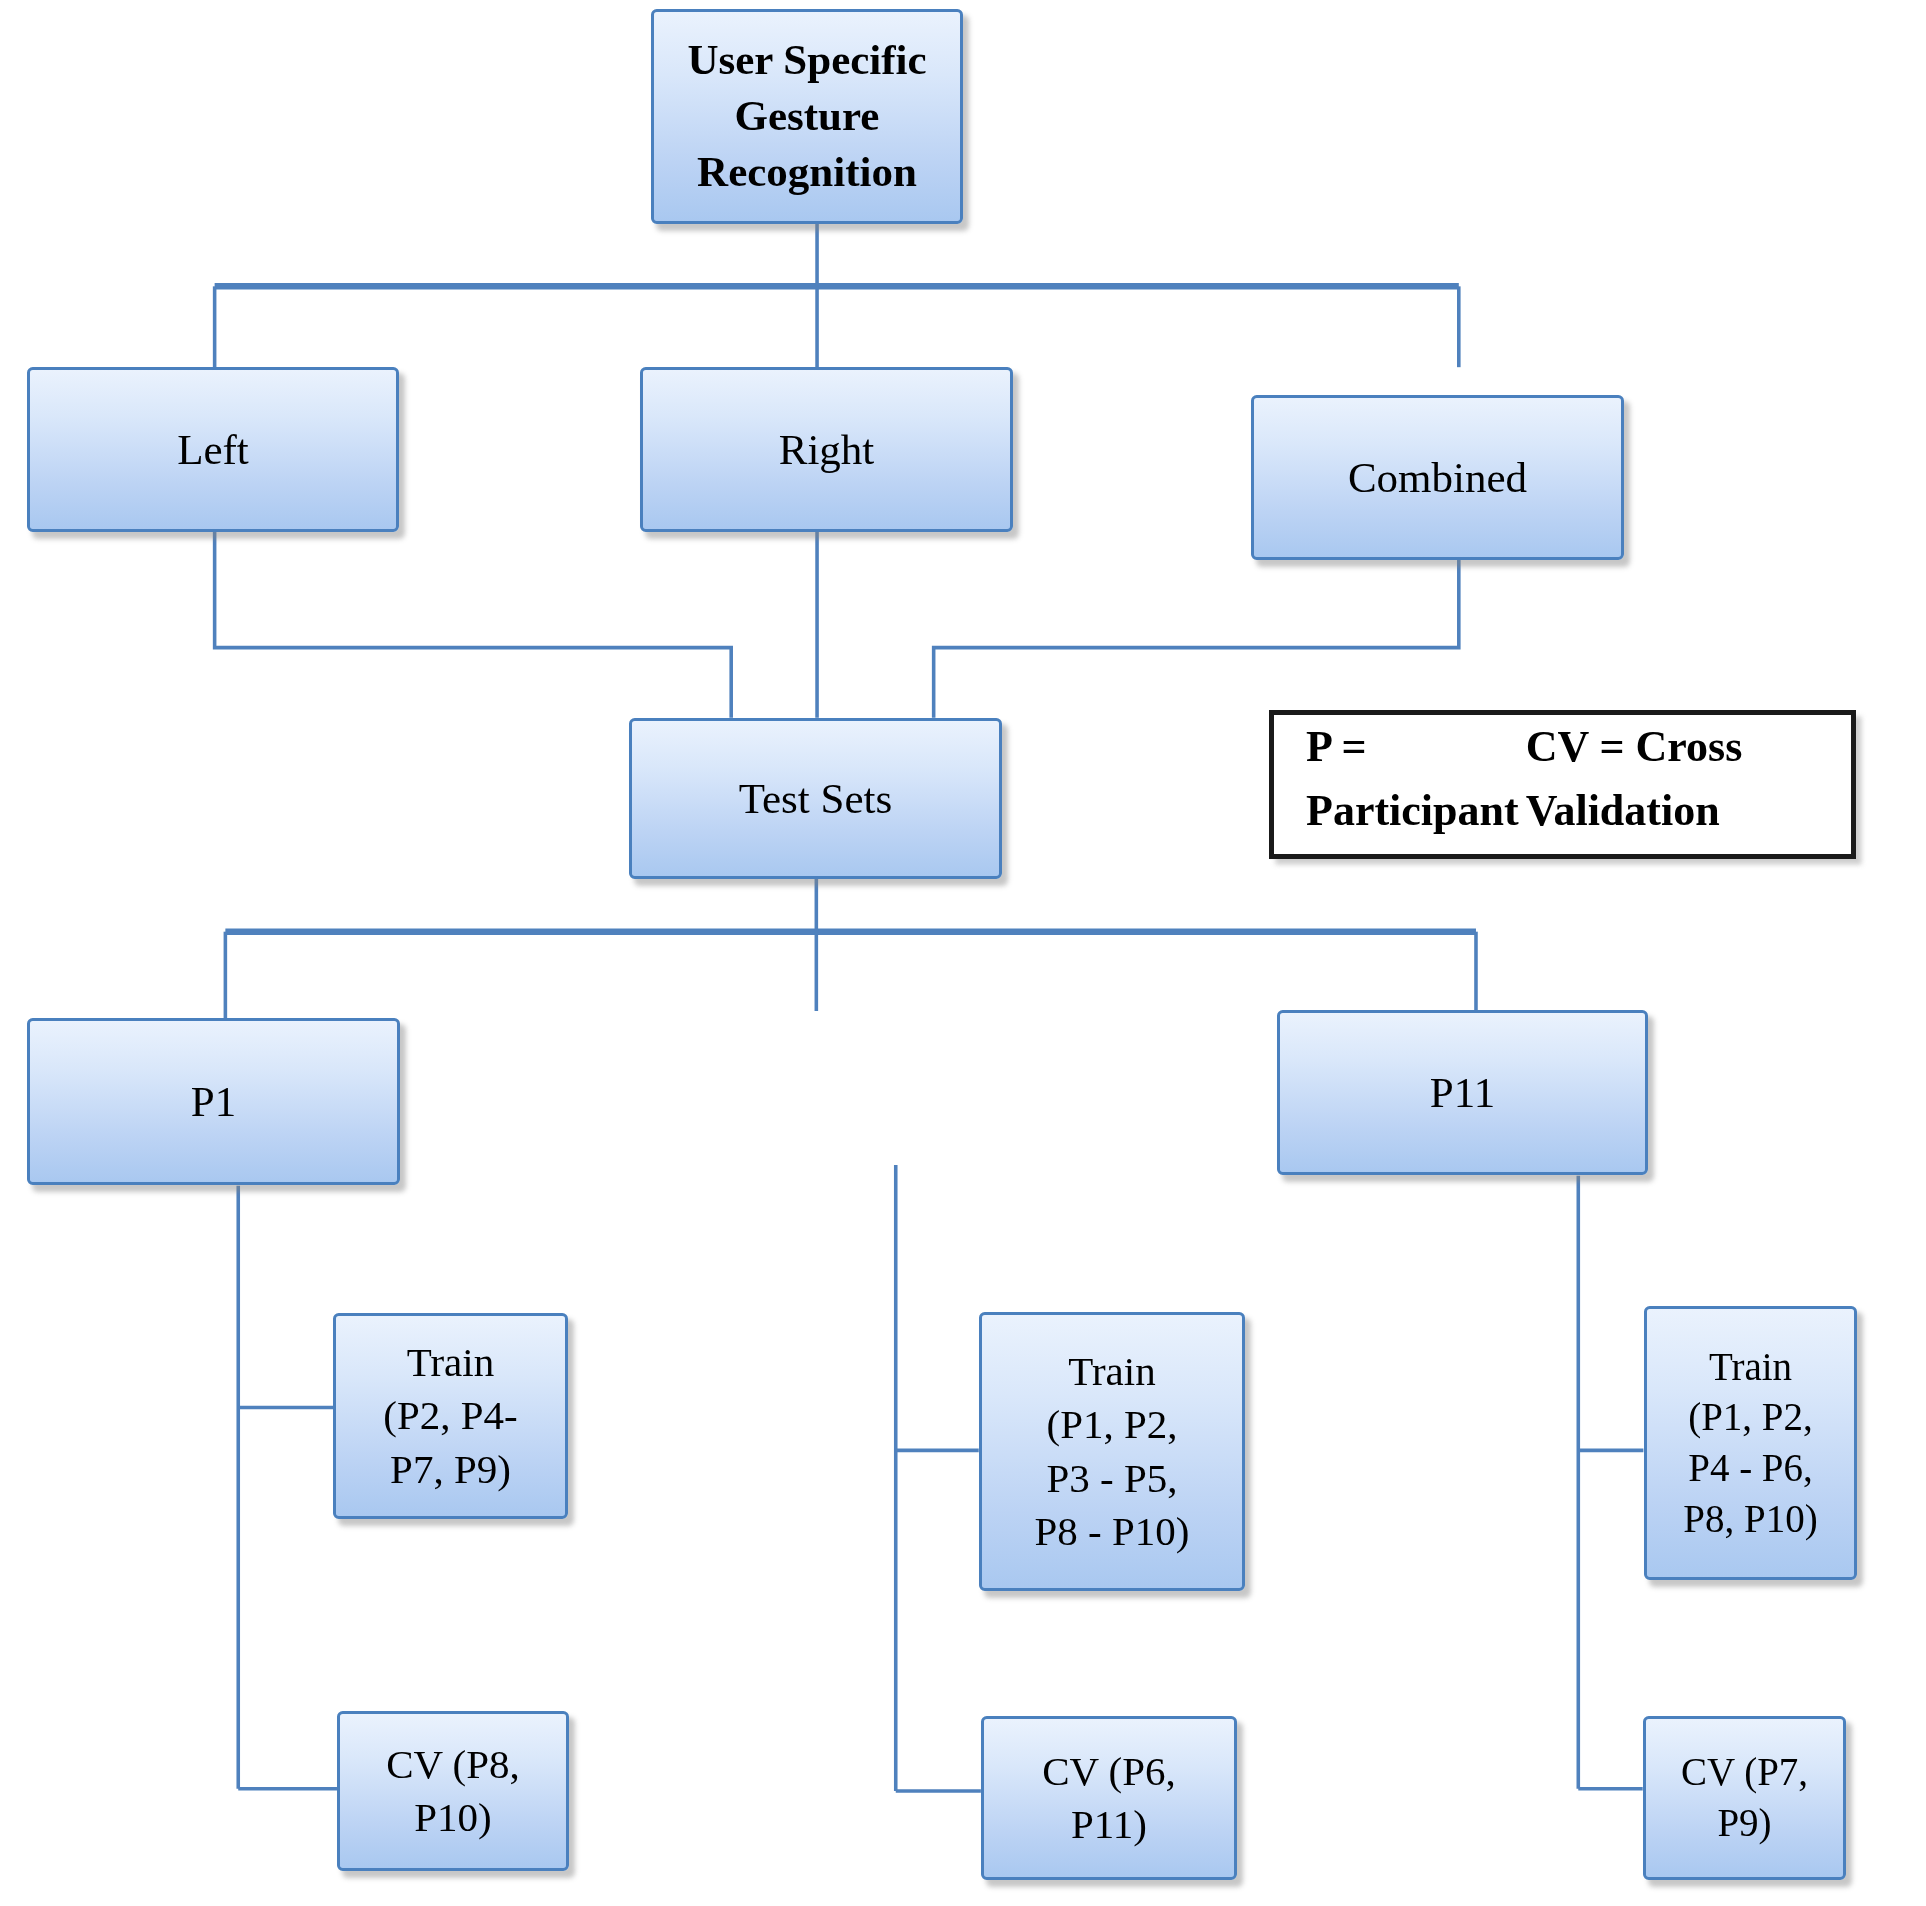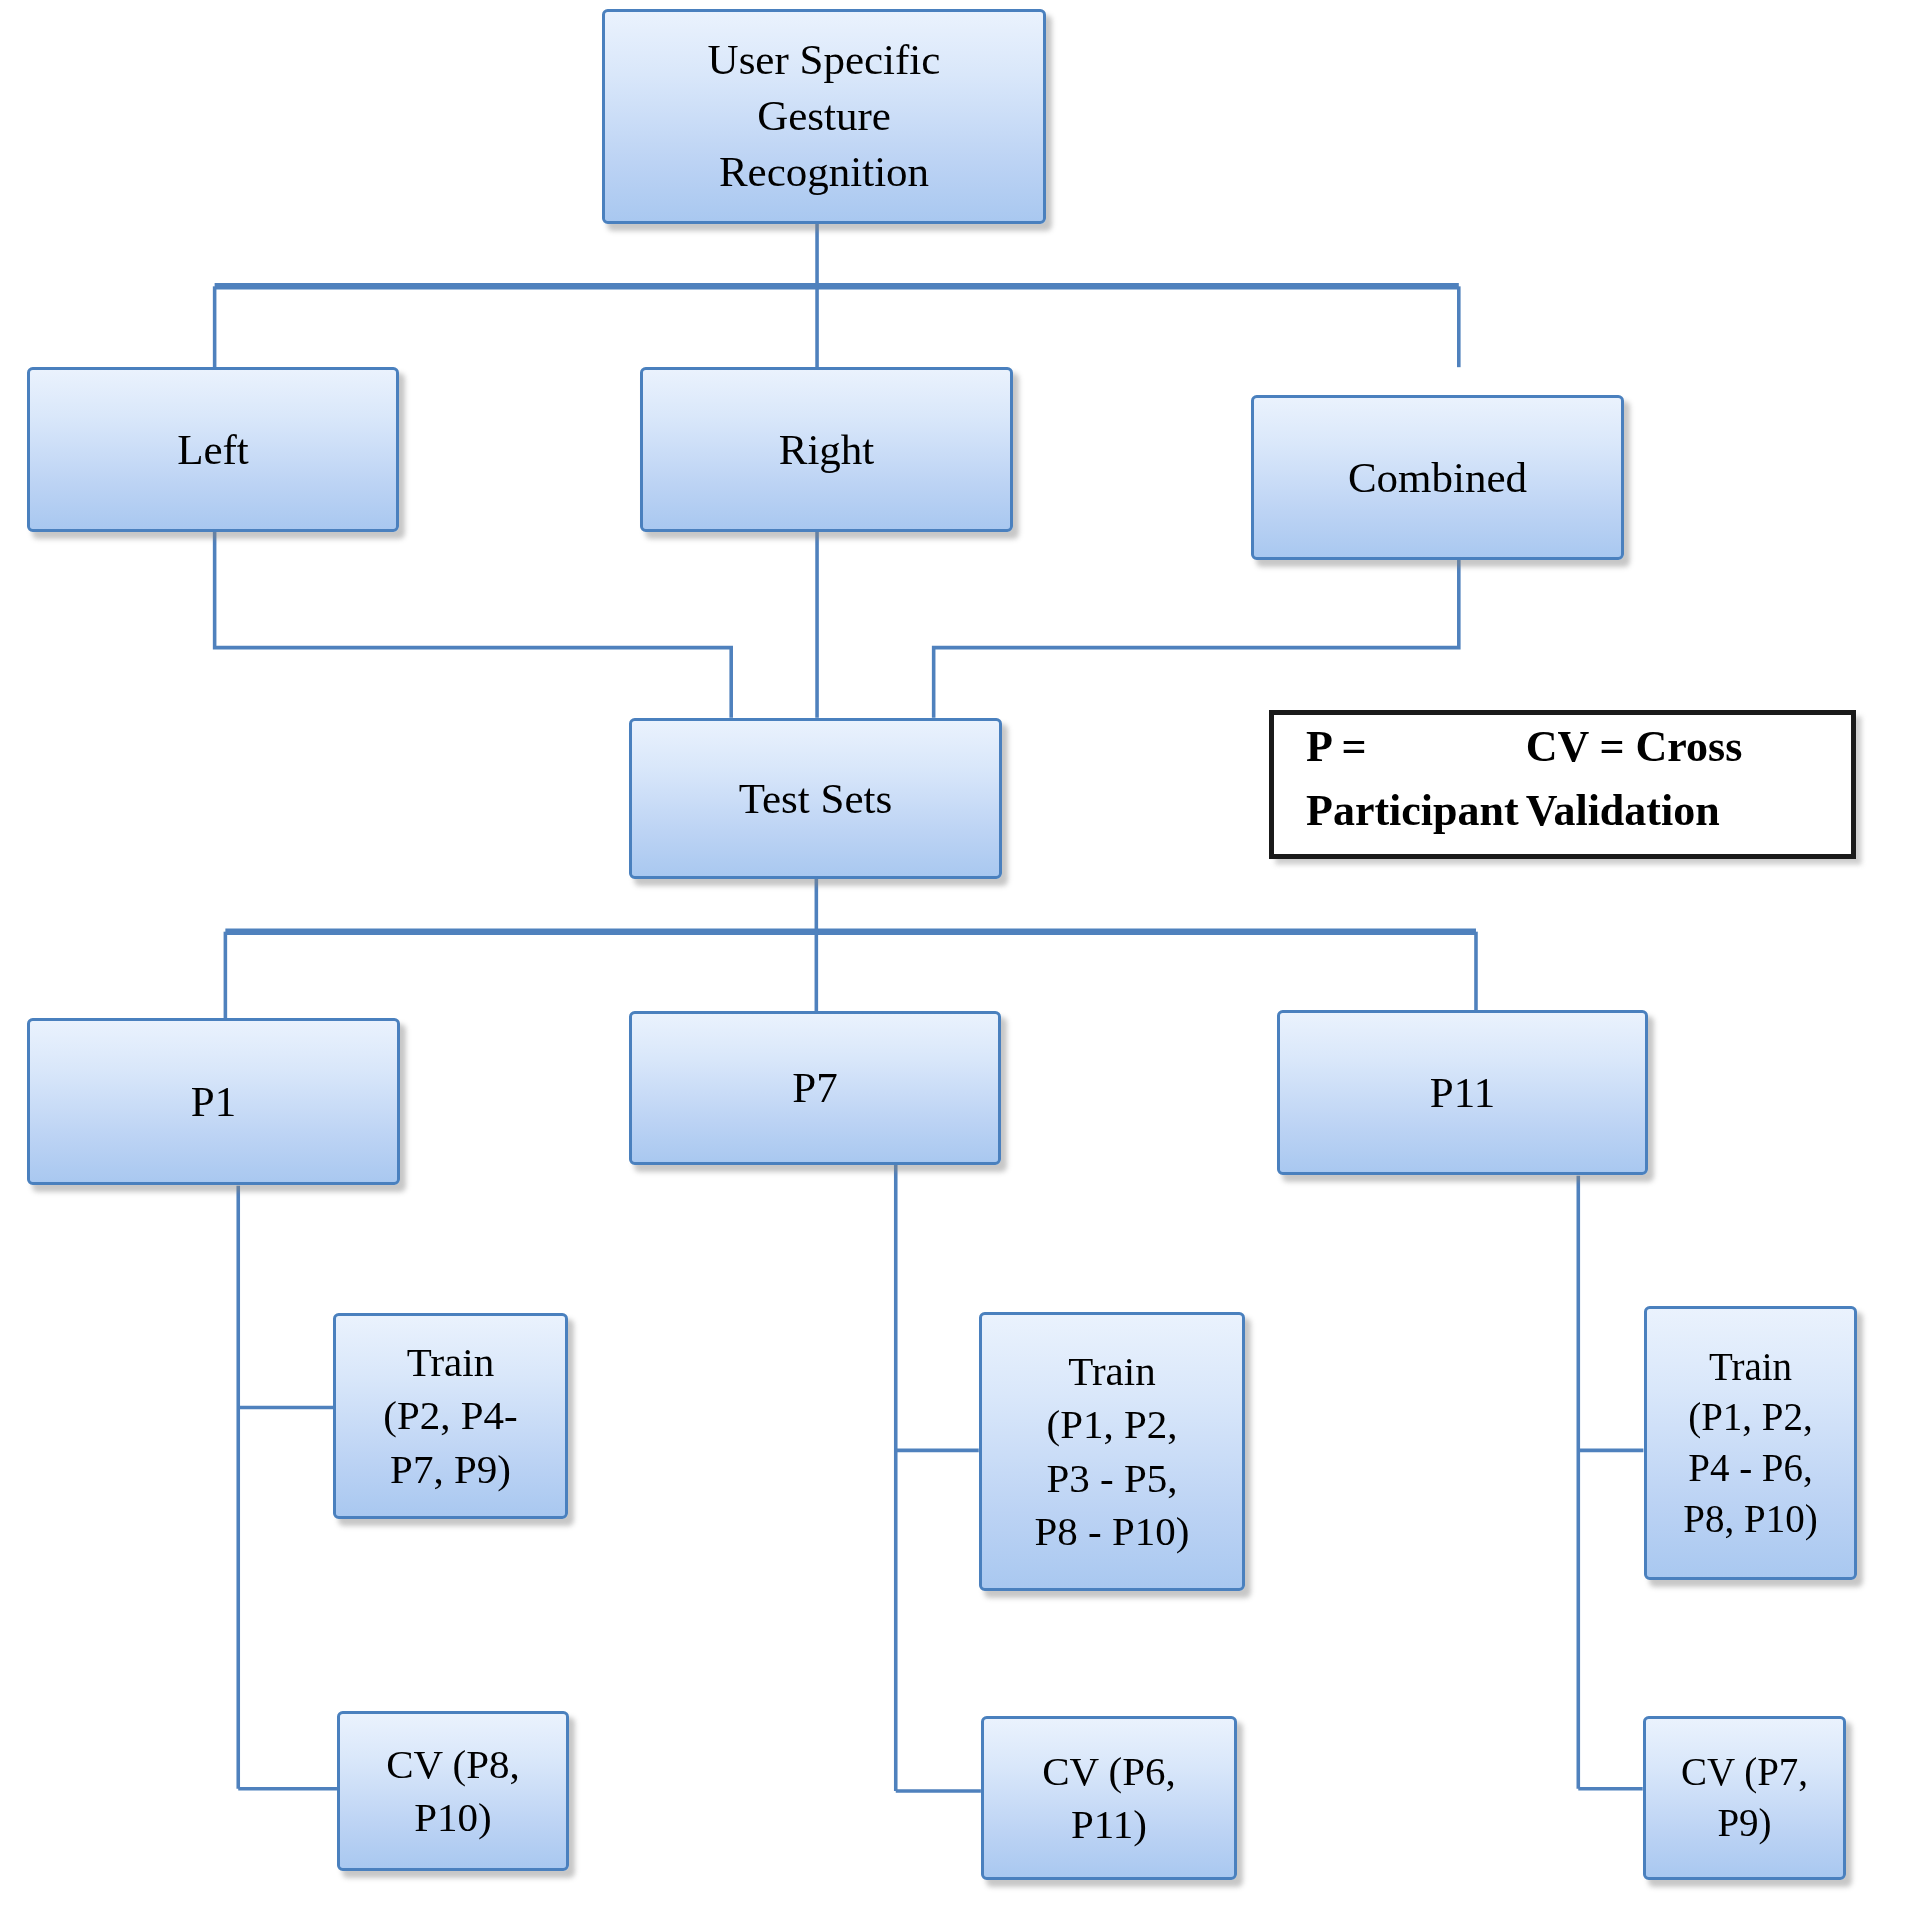--- a/index.html
+++ b/index.html
@@ -31,21 +31,21 @@
     box-shadow:5.7px 6.4px 5px rgba(130,130,130,0.45);
     display:flex;
     align-items:center;
     justify-content:center;
     text-align:center;
     color:var(--ink);
     font-size:43px;
     line-height:1.3;
   }
   .node .lbl{white-space:pre-line;}
-  #n-root   {left:602px;  top:8.6px;   width:444px; height:215px; font-size:43px;}
+  #n-root   {left:651px;  top:8.6px;   width:312px; height:215px; font-size:43px;font-weight:bold;}
   #n-left   {left:27px;   top:367px;  width:372px; height:165px;}
   #n-right  {left:640px;  top:367px;  width:373px; height:165px;}
   #n-combined{left:1251px;top:367px;  width:373px; height:165px;margin-top:28px;}
   #n-testsets{left:629px; top:718px; width:373px; height:161px;}
   #n-p1     {left:27px;   top:1018px; width:373px; height:167px;}
   #n-p7     {left:629px;  top:1011px; width:372px; height:154px;}
   #n-p11    {left:1277px; top:1010px; width:371px; height:165px;}
   #n-train1 {left:333px;  top:1313px; width:235px; height:206px; font-size:41px;}
   #n-train2 {left:979px; top:1312px; width:266px; height:279px; font-size:41px;}
   #n-train3 {left:1644px; top:1306px; width:213px; height:274px; font-size:39px;}
@@ -121,23 +121,20 @@
 
   <div class="legend">
     <div>P = Participant</div>
     <div>CV = Cross Validation</div>
   </div>
 
   <div class="node" id="n-p1">
     <span class="lbl">P1</span>
   </div>
 
-  <div class="node" id="n-p7">
-    <span class="lbl">P7</span>
-  </div>
 
   <div class="node" id="n-p11">
     <span class="lbl">P11</span>
   </div>
 
   <div class="node" id="n-train1">
     <span class="lbl">Train
 (P2, P4-
 P7, P9)</span>
   </div>

